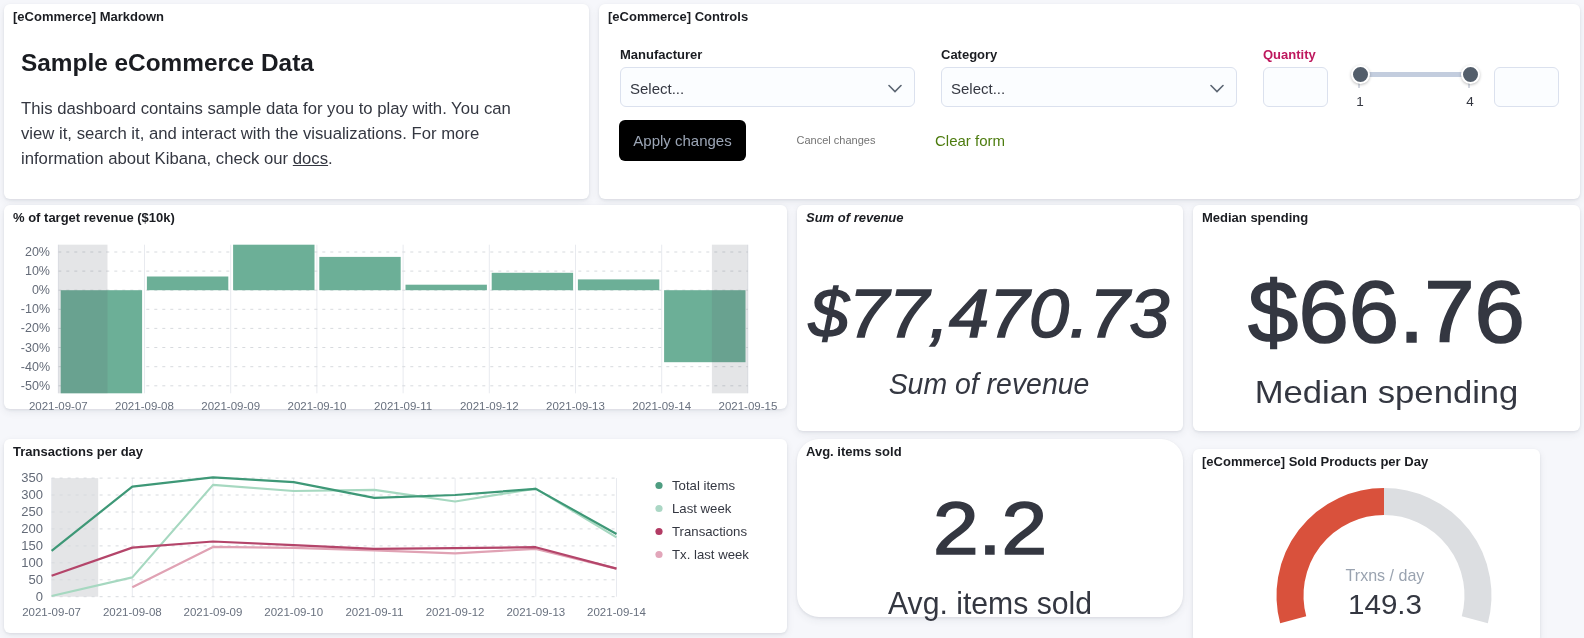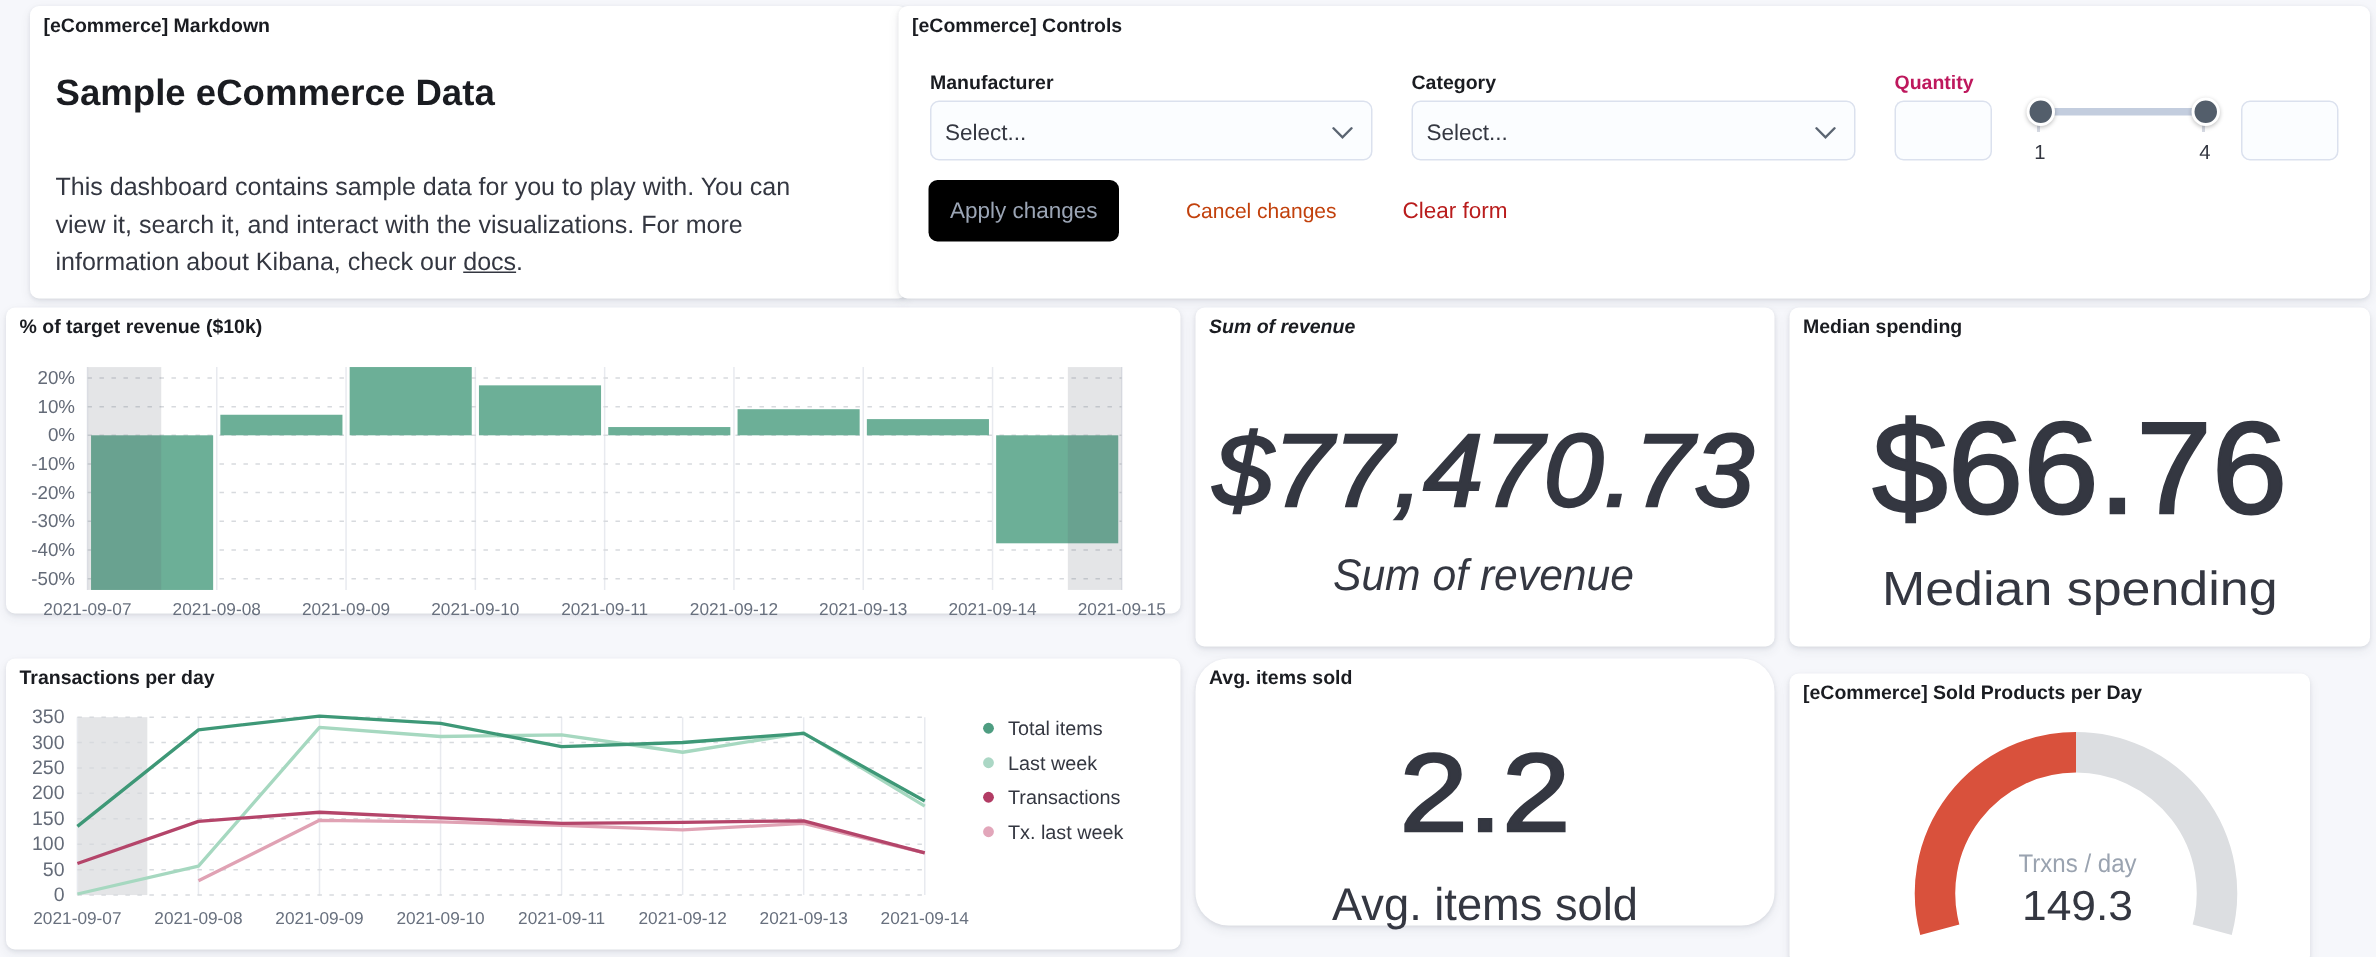--- a/index.html
+++ b/index.html
@@ -7,24 +7,24 @@
   body { background:#f6f7fb; font-family:"Liberation Sans", sans-serif; position:relative; }
   .panel { position:absolute; background:#fff; border-radius:6px; transform:translateZ(0);
            box-shadow:0 1px 3px rgba(45,55,75,.10), 0 3px 8px rgba(45,55,75,.07); }
   .ptitle { position:absolute; left:9px; top:4.5px; font-size:13px; font-weight:700; color:#1a1c21; }
   svg { position:absolute; left:0; top:0; }
   .abs { position:absolute; }
 </style>
 </head>
 <body>
 
-<div class="panel" style="left:20px; top:4px; width:585px; height:195px;">
+<div class="panel" style="left:4px; top:4px; width:585px; height:195px;">
   <div class="ptitle">[eCommerce] Markdown</div>
   <div class="abs" style="left:17px; top:45px; font-size:24.4px; font-weight:700; color:#1a1c21;">Sample eCommerce Data</div>
-  <div class="abs" style="left:17px; top:92px; font-size:16.7px; line-height:25px; color:#343741; white-space:nowrap;margin-top:16px;">This dashboard contains sample data for you to play with. You can<br>view it, search it, and interact with the visualizations. For more<br>information about Kibana, check our <span style="text-decoration:underline;">docs</span>.</div>
+  <div class="abs" style="left:17px; top:92px; font-size:16.7px; line-height:25px; color:#343741; white-space:nowrap;">This dashboard contains sample data for you to play with. You can<br>view it, search it, and interact with the visualizations. For more<br>information about Kibana, check our <span style="text-decoration:underline;">docs</span>.</div>
 </div>
 
 <div class="panel" style="left:599px; top:4px; width:981px; height:195px;">
   <div class="ptitle">[eCommerce] Controls</div>
   <div class="abs" style="left:21px; top:43px; font-size:13px; font-weight:700; color:#1a1c21;">Manufacturer</div>
   <div class="abs" style="left:342px; top:43px; font-size:13px; font-weight:700; color:#1a1c21;">Category</div>
   <div class="abs" style="left:664px; top:43px; font-size:13px; font-weight:700; color:#be185d;">Quantity</div>
 
   <div class="abs" style="left:21px; top:63px; width:295px; height:40px; background:#fbfdff; border:1px solid #dbe1ee; border-radius:6px;">
     <div class="abs" style="left:9px; top:12px; font-size:15px; color:#343741;">Select...</div>
@@ -44,22 +44,22 @@
 
   <div class="abs" style="left:757px; top:68px; width:117px; height:5px; background:#c3cdde; border-radius:3px;"></div>
   <div class="abs" style="left:759px; top:78px; width:2px; height:6px; background:#d5d9e2;"></div>
   <div class="abs" style="left:869px; top:78px; width:2px; height:6px; background:#d5d9e2;"></div>
   <div class="abs" style="left:751.5px; top:60.5px; width:19px; height:19px; border-radius:50%; background:#535e6b; border:2.5px solid #fff; box-shadow:0 1px 3px rgba(0,0,0,.25);"></div>
   <div class="abs" style="left:861.5px; top:60.5px; width:19px; height:19px; border-radius:50%; background:#535e6b; border:2.5px solid #fff; box-shadow:0 1px 3px rgba(0,0,0,.25);"></div>
   <div class="abs" style="left:753px; top:90px; width:16px; text-align:center; font-size:13.5px; color:#343741;">1</div>
   <div class="abs" style="left:863px; top:90px; width:16px; text-align:center; font-size:13.5px; color:#343741;">4</div>
 
   <div class="abs" style="left:20px; top:116px; width:127px; height:41px; background:#000000; border-radius:6px; text-align:center; line-height:41px; font-size:15px; color:#9ba5b5;">Apply changes</div>
-  <div class="abs" style="left:182px; top:116px; width:110px; height:41px; text-align:right; line-height:41px; font-size:14px; color:#c2410c;">Cancel changes</div>
-  <div class="abs" style="left:336px; top:116px; width:70px; height:41px; text-align:center; line-height:41px; font-size:15px; color:#b91c1c;">Clear form</div>
+  <div class="abs" style="left:182px; top:116px; width:110px; height:41px; text-align:center; line-height:41px; font-size:11px; color:#737373;">Cancel changes</div>
+  <div class="abs" style="left:336px; top:116px; width:70px; height:41px; text-align:center; line-height:41px; font-size:15px; color:#4d7c0f;">Clear form</div>
 </div>
 
 <div class="panel" style="left:4px; top:205px; width:783px; height:204px;">
   <div class="ptitle">% of target revenue ($10k)</div>
   <svg width="783" height="226" viewBox="0 0 783 226">
 
     <g stroke="#e8eaef" stroke-width="1">
       <line x1="54.3" y1="39.7" x2="54.3" y2="188.3"></line>
       <line x1="140.5" y1="39.7" x2="140.5" y2="188.3"></line>
       <line x1="226.7" y1="39.7" x2="226.7" y2="188.3"></line>

